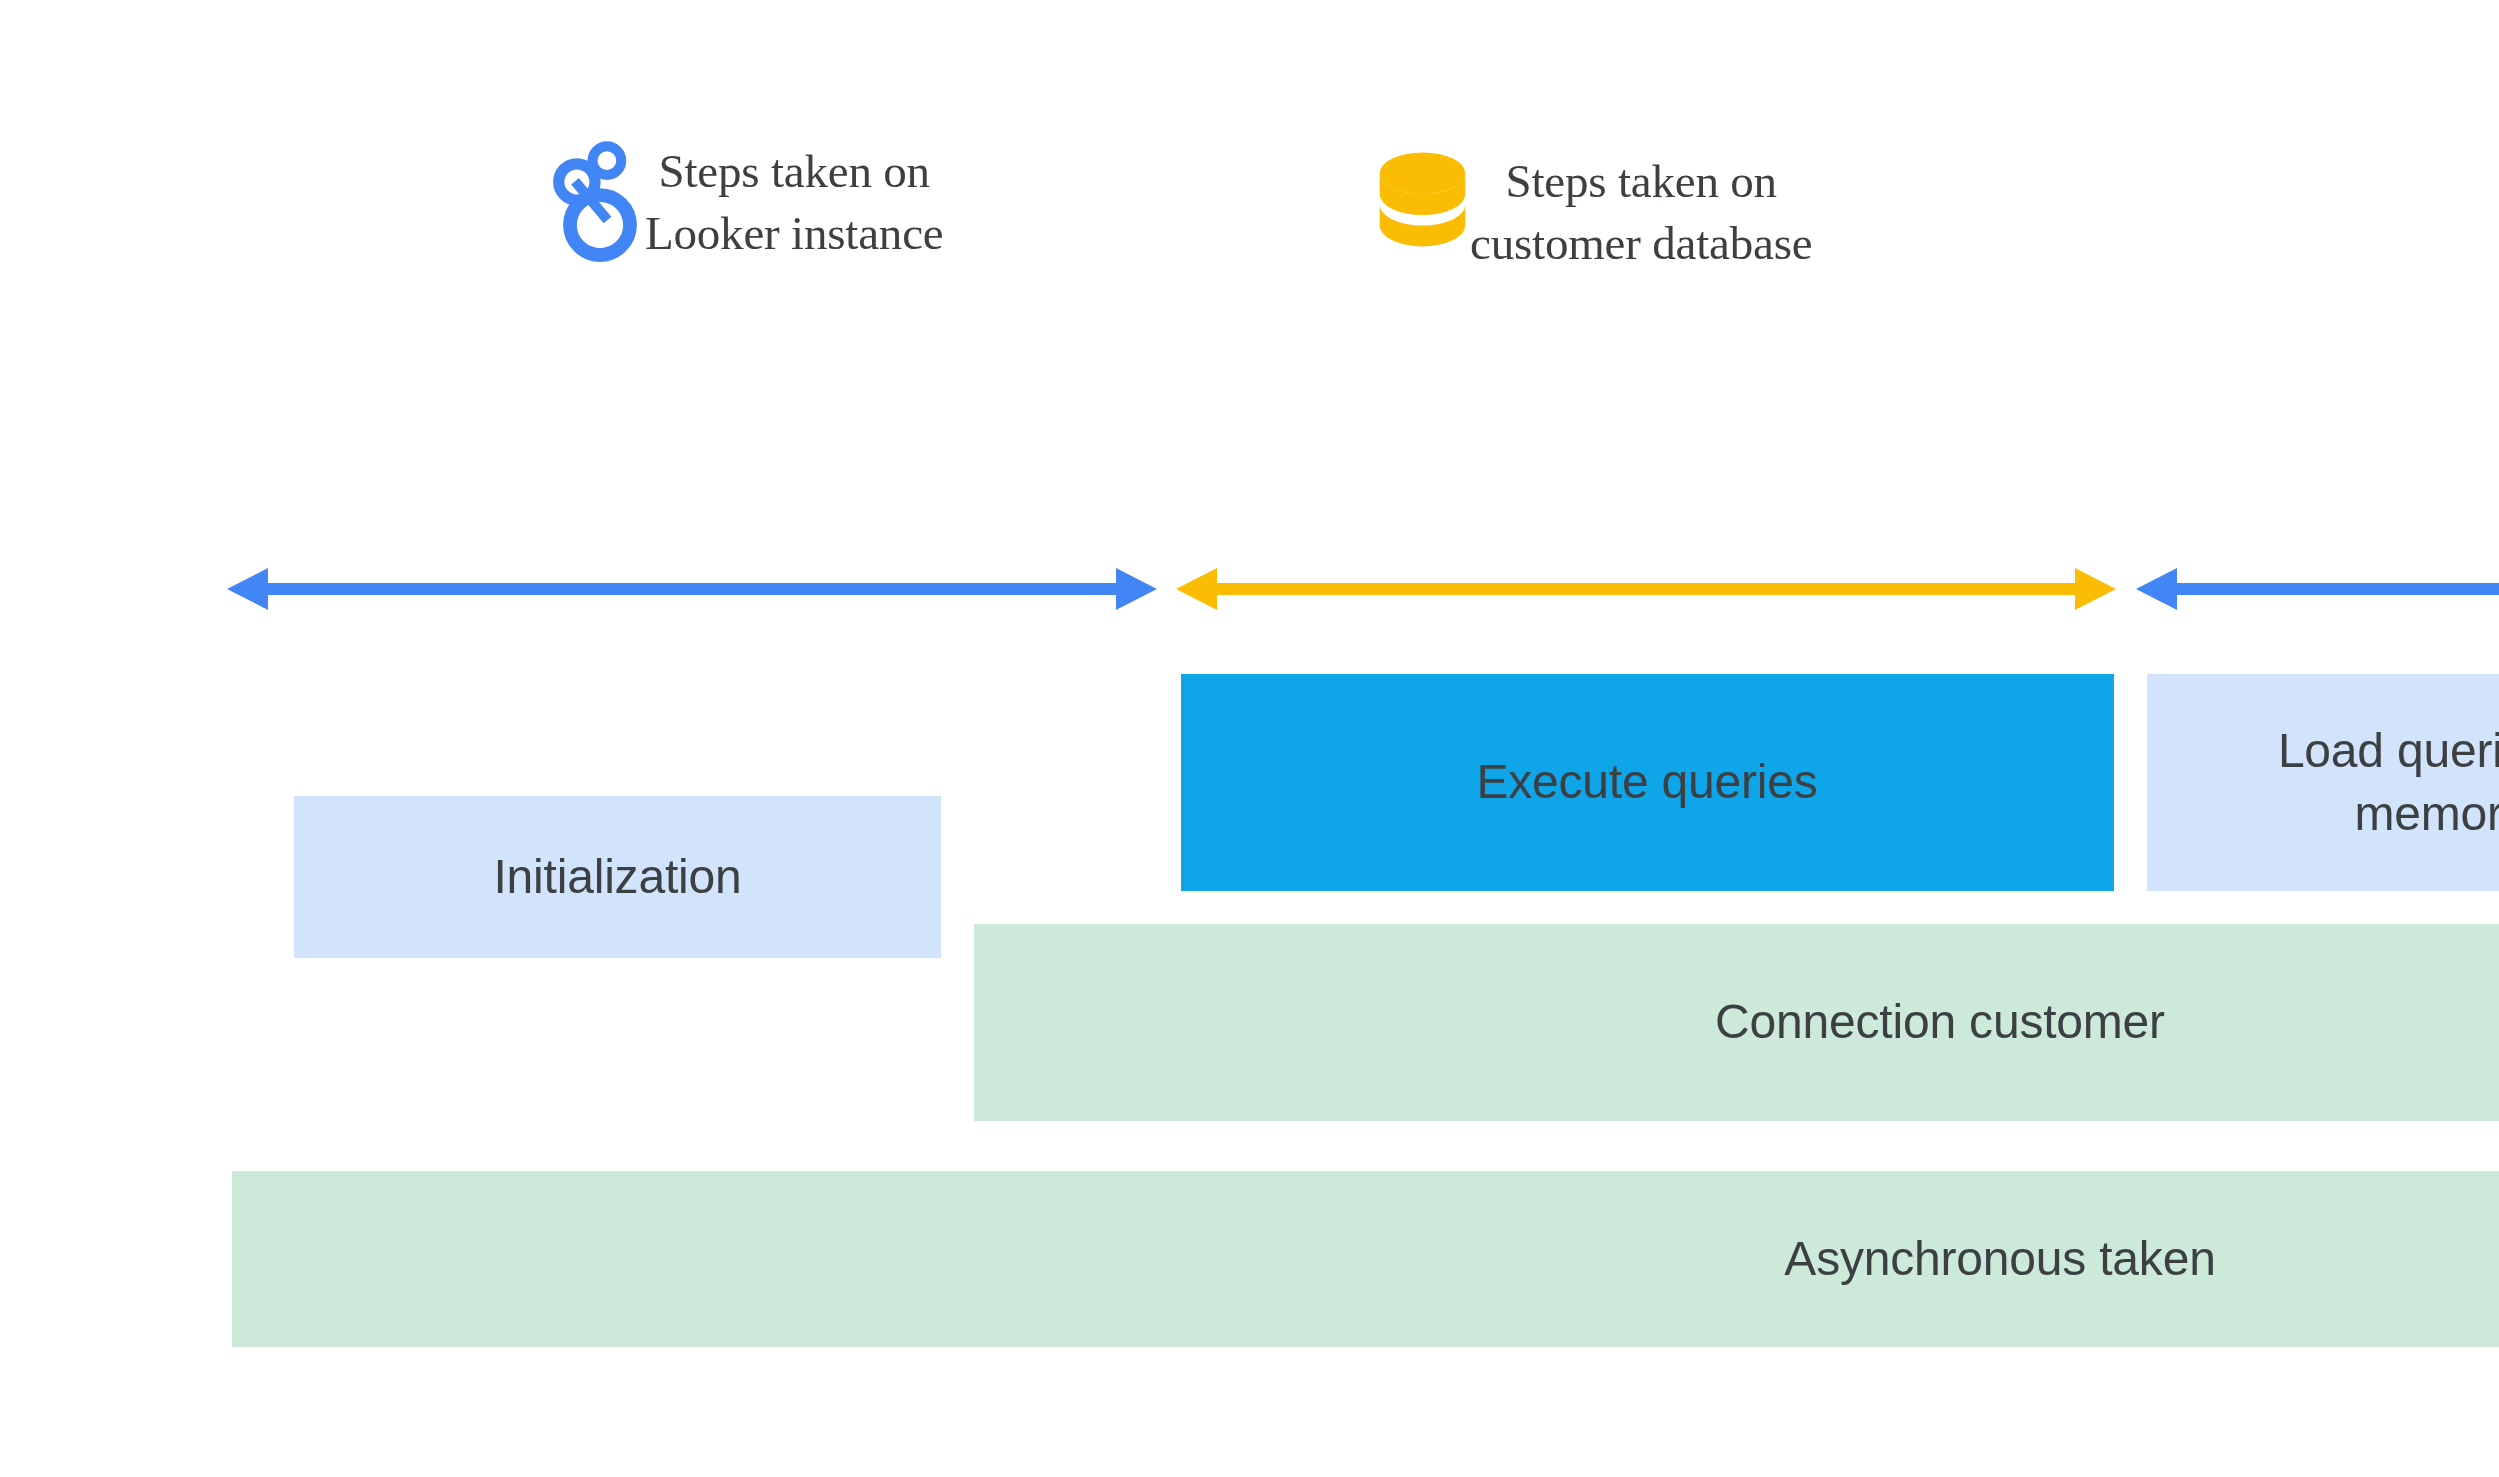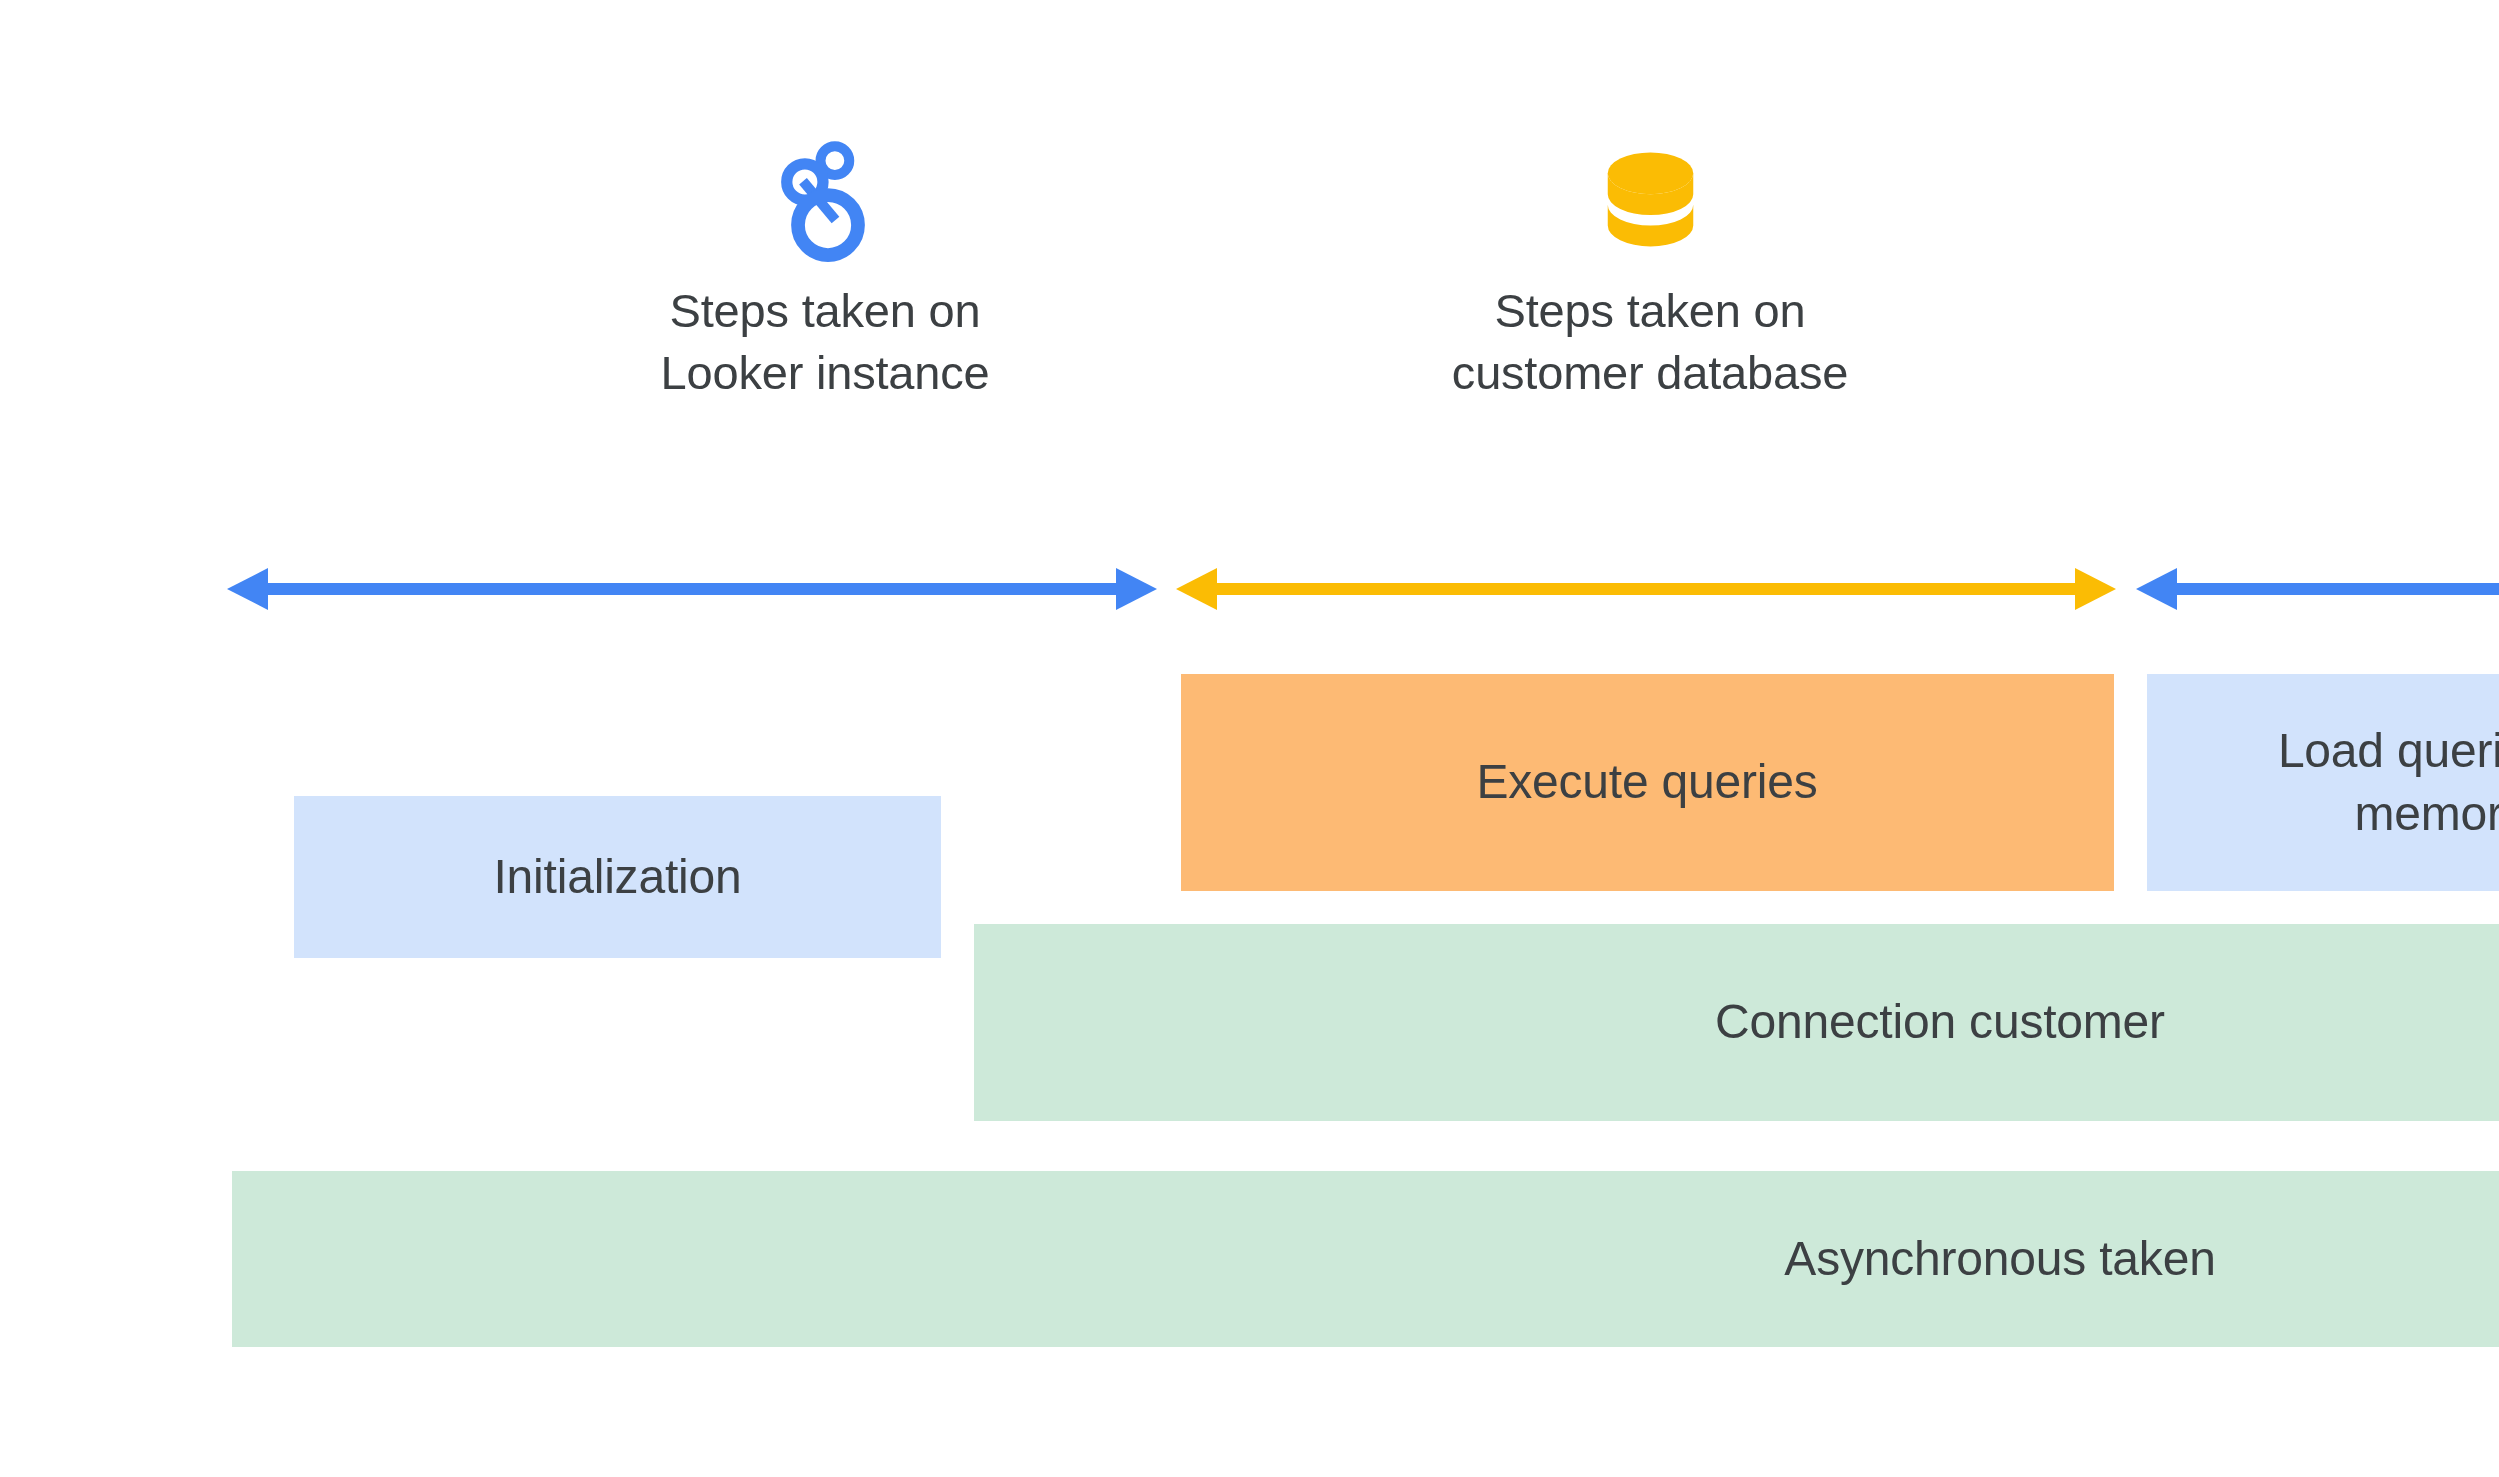--- a/index.html
+++ b/index.html
@@ -20,23 +20,22 @@
     position: absolute;
     left: 0; top: 0;
     width: 3999px;
     height: 1478px;
   }
 
   
   .group-header {
     position: absolute;
     display: flex;
-    flex-direction: column;
-    align-items: center;
     text-align: center;
+    font-family: Liberation Serif, serif;
   }
   .group-icon {
     display: block;
     margin-bottom: 13px;
   }
   .group-caption {
     font-size: 47px;
     line-height: 1.32;
     color: #3c4043;
     white-space: pre-line;
@@ -60,21 +59,21 @@
     text-align: center;
     font-size: 48px;
     line-height: 1.3;
     color: #3c4043;
     white-space: pre-line;
     letter-spacing: -0.2px;
     padding: 0 14px;
     box-sizing: border-box;
   }
   .block-blue   { background: #d2e3fc; }
-  .block-yellow { background: #fdba74; padding-left: 13px; }
+  .block-yellow { background: #0ea5e9; padding-left: 13px; }
   .block-green  { background: #cde9d9; }
 </style>
 </head>
 <body>
 
 <div id="stage">
 
   <div class="group-header" style="left:550px; top:140px; width:550px;">
     <span class="group-icon">
       <svg width="95" height="125" viewBox="0 0 76 100" aria-hidden="true">

